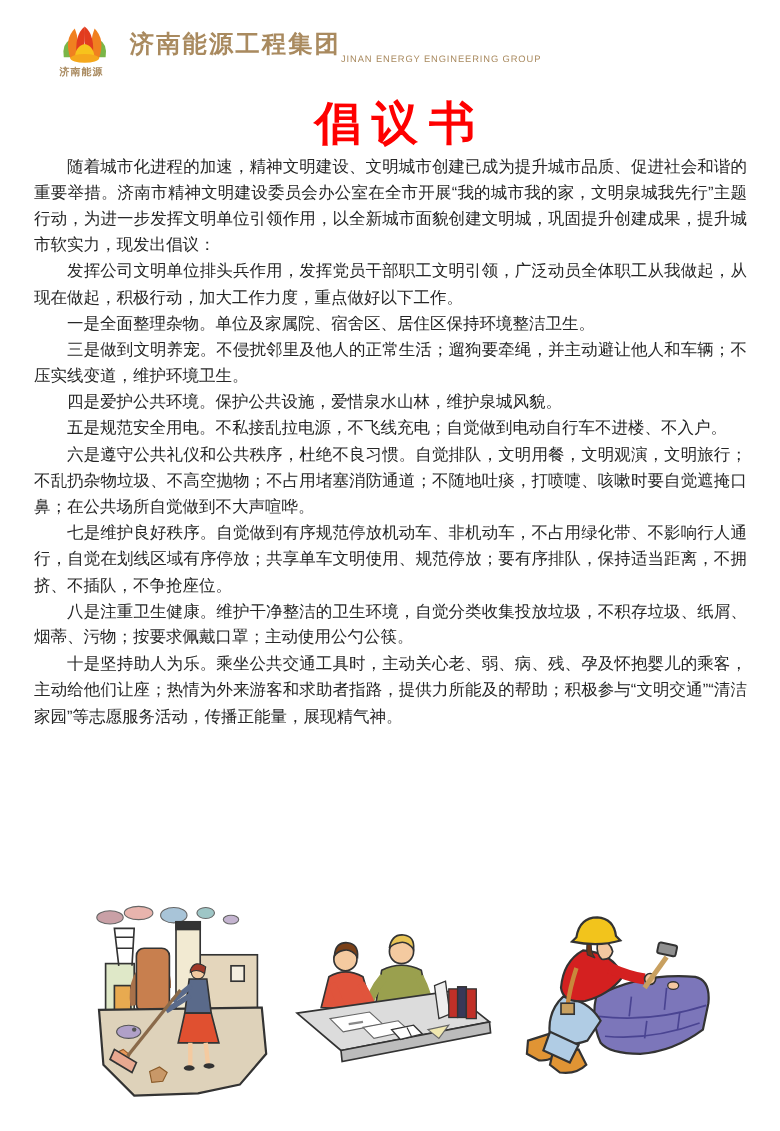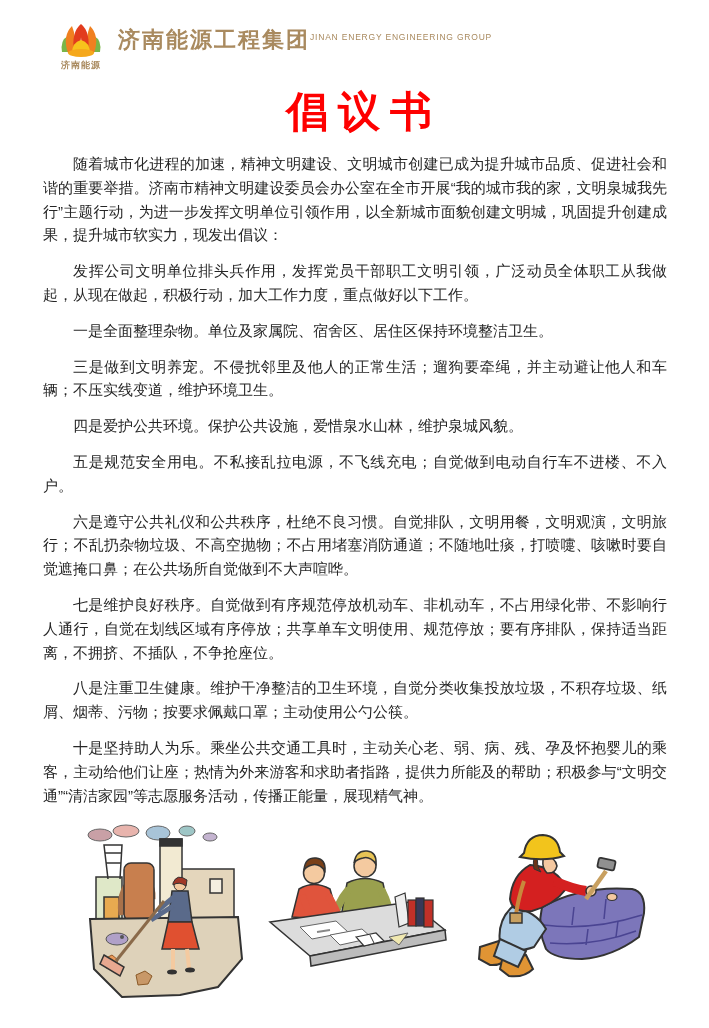--- a/index.html
+++ b/index.html
@@ -10,55 +10,55 @@
     font-family:"Liberation Sans","DejaVu Sans",sans-serif;
     position:relative;
   }
   .page{width:709px;height:1028px;position:relative;}
 
   
   .logo-row{
     position:absolute;top:22px;left:54px;
     display:flex;align-items:flex-start;gap:10px;
   }
-  .logo-mark{display:flex;flex-direction:column;align-items:center;width:54px;}
+  .logo-mark{display:flex;flex-direction:column;align-items:flex-start;width:54px;}
   .logo-mark svg{display:block;}
   .logo-caption{
     font-size:9px;font-weight:bold;color:#a98a5f;
     letter-spacing:1px;margin-top:1px;white-space:nowrap;
   }
   .logo-text{display:flex;flex-direction:row;justify-content:center;padding-top:6px;}
   .company-zh{
     font-size:22px;font-weight:bold;color:#a98a5f;
     letter-spacing:2px;line-height:1.1;white-space:nowrap;
   }
   .company-en{
     font-size:8.5px;color:#a98a5f;letter-spacing:0.8px;
-    margin-top:4px;white-space:nowrap;
+    margin-top:20px;white-space:nowrap;
   }
 
   
   .doc-title{
     position:absolute;top:84px;left:0;right:0;
     text-align:center;
     font-size:42px;font-weight:900;
     color:#fe0000;
     letter-spacing:10px;
     font-family:"DejaVu Serif","Liberation Serif",serif;
     padding-left:19px;
   }
 
   
   .doc-body{
     position:absolute;top:140px;left:31px;right:30px;
     font-size:15px;line-height:23.8px;
     color:#262626;
     text-align:justify;
   }
-  .doc-body p{margin:12px;text-indent:2em;}
+  .doc-body p{margin:0;text-indent:2em;}
 
   
   .illustrations{
     position:absolute;top:818px;left:60px;right:60px;height:190px;
     display:flex;align-items:center;justify-content:space-between;
   }
   .illus{flex:0 0 auto;}
 </style>
 </head>
 <body>

